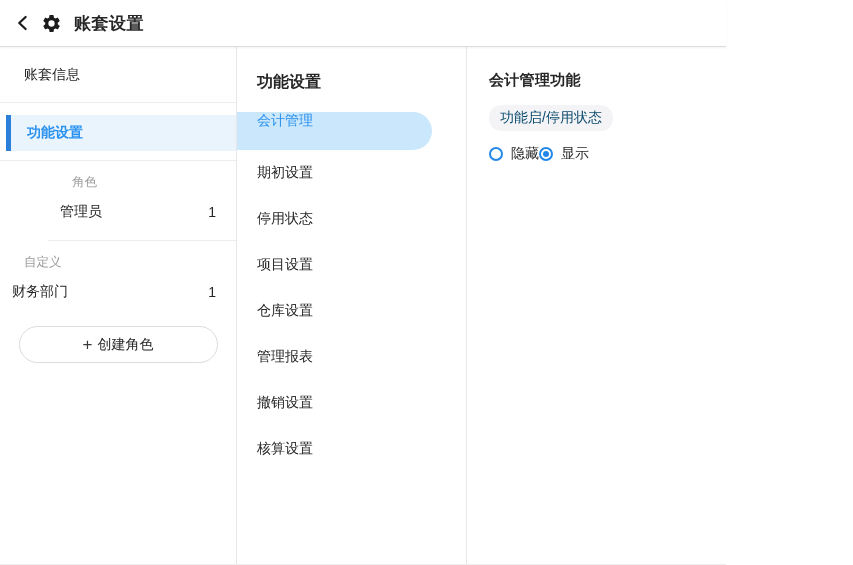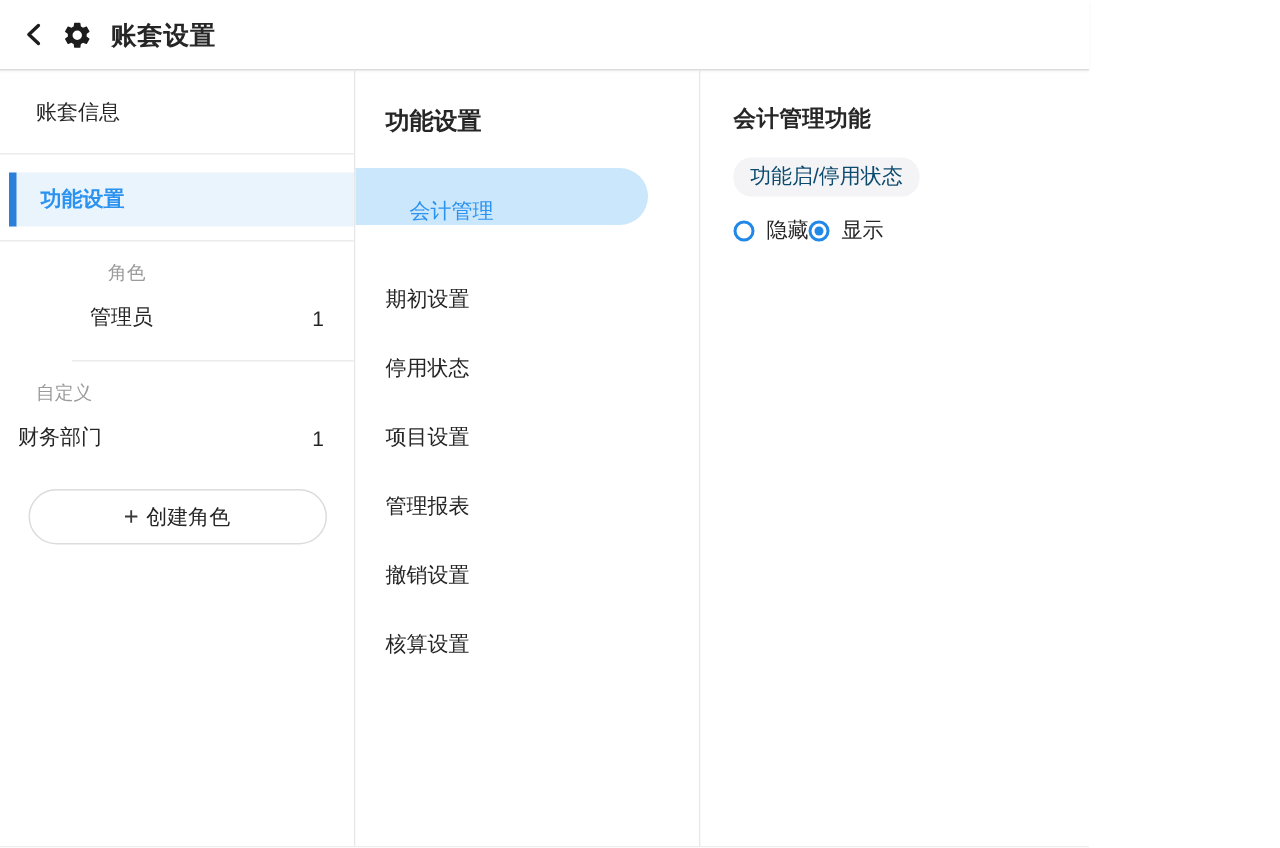--- a/index.html
+++ b/index.html
@@ -50,25 +50,25 @@
     display:flex; align-items:center; justify-content:center;
     font-size:14px; color:#262626; cursor:pointer; gap:5px;
     font-family:inherit;
   }
   .plus-glyph { font-size:17px; font-weight:400; line-height:1; color:#3a3a3a; }
 
   
   .middle { width:230px; flex:0 0 230px; border-right:1px solid #e7e7e7; background:#fff; }
   .middle-title { font-size:16px; font-weight:bold; padding:21px 20px 0 20px; line-height:27px; }
   .pill-list { margin-top:17px; }
-  .m-item { height:46px; display:flex; align-items:flex-end; padding-left:20px; cursor:pointer; }
+  .m-item { height:46px; display:flex; align-items:center; padding-left:20px; cursor:pointer; }
   .m-item-selected {
     height:38px; width:195px; background:#cbe7fb; border-radius:0 19px 19px 0;
-    display:flex; align-items:flex-end; padding-left:36px;
-    color:#2b92f0; margin-bottom:13px; cursor:pointer;
+    display:flex; align-items:flex-start; padding-left:20px;
+    color:#2b92f0; margin-bottom:0; cursor:pointer;
   }
 
   
   .detail { flex:1; padding:21px 22px; background:#fff; }
   .detail-title { font-size:15px; font-weight:bold; line-height:24px; letter-spacing:.3px; }
   .status-badge {
     display:inline-block; margin-top:13px; background:#f4f4f6; color:#0c4a6e;
     font-size:14px; padding:4px 11px; border-radius:12px;
   }
   .radio-row { margin-top:14px; display:flex; align-items:center; }
@@ -144,20 +144,23 @@
         <div class="m-item">
           <span>期初设置</span>
         </div>
         <div class="m-item">
           <span>停用状态</span>
         </div>
         <div class="m-item">
           <span>项目设置</span>
         </div>
         <div class="m-item">
+          <span>仓库设置</span>
+        </div>
+        <div class="m-item">
           <span>管理报表</span>
         </div>
         <div class="m-item">
           <span>撤销设置</span>
         </div>
         <div class="m-item">
           <span>核算设置</span>
         </div>
       </div>
     </div>

